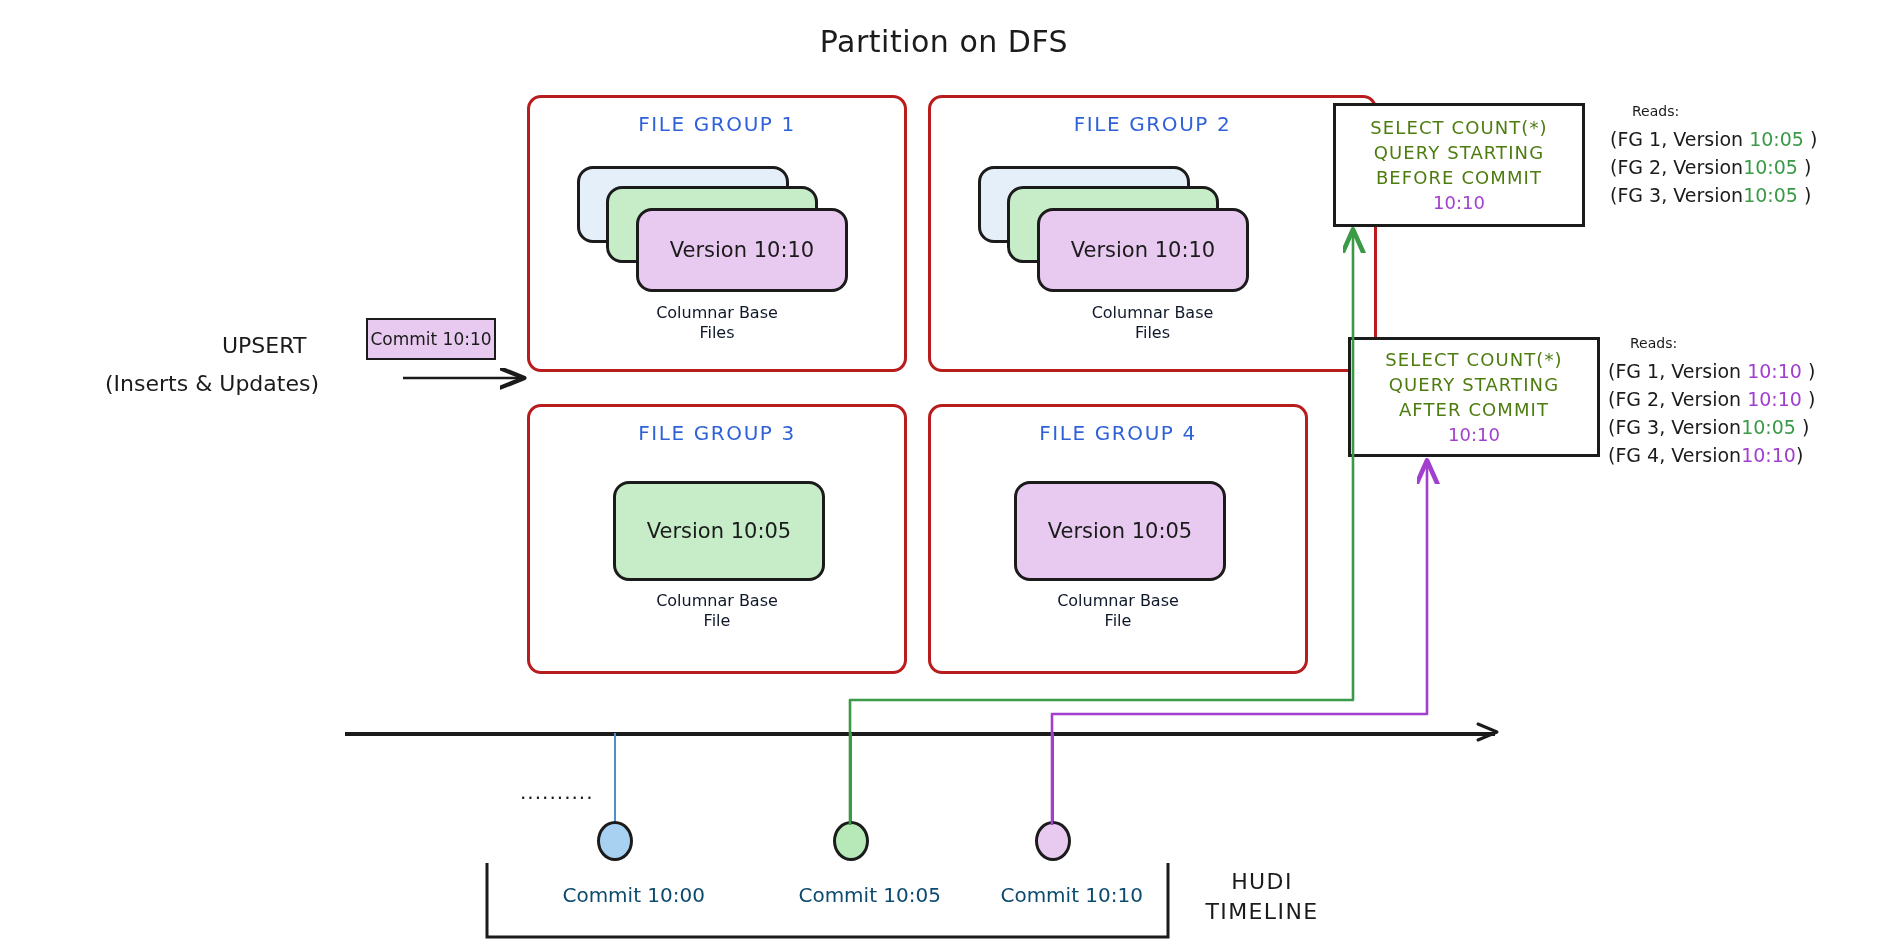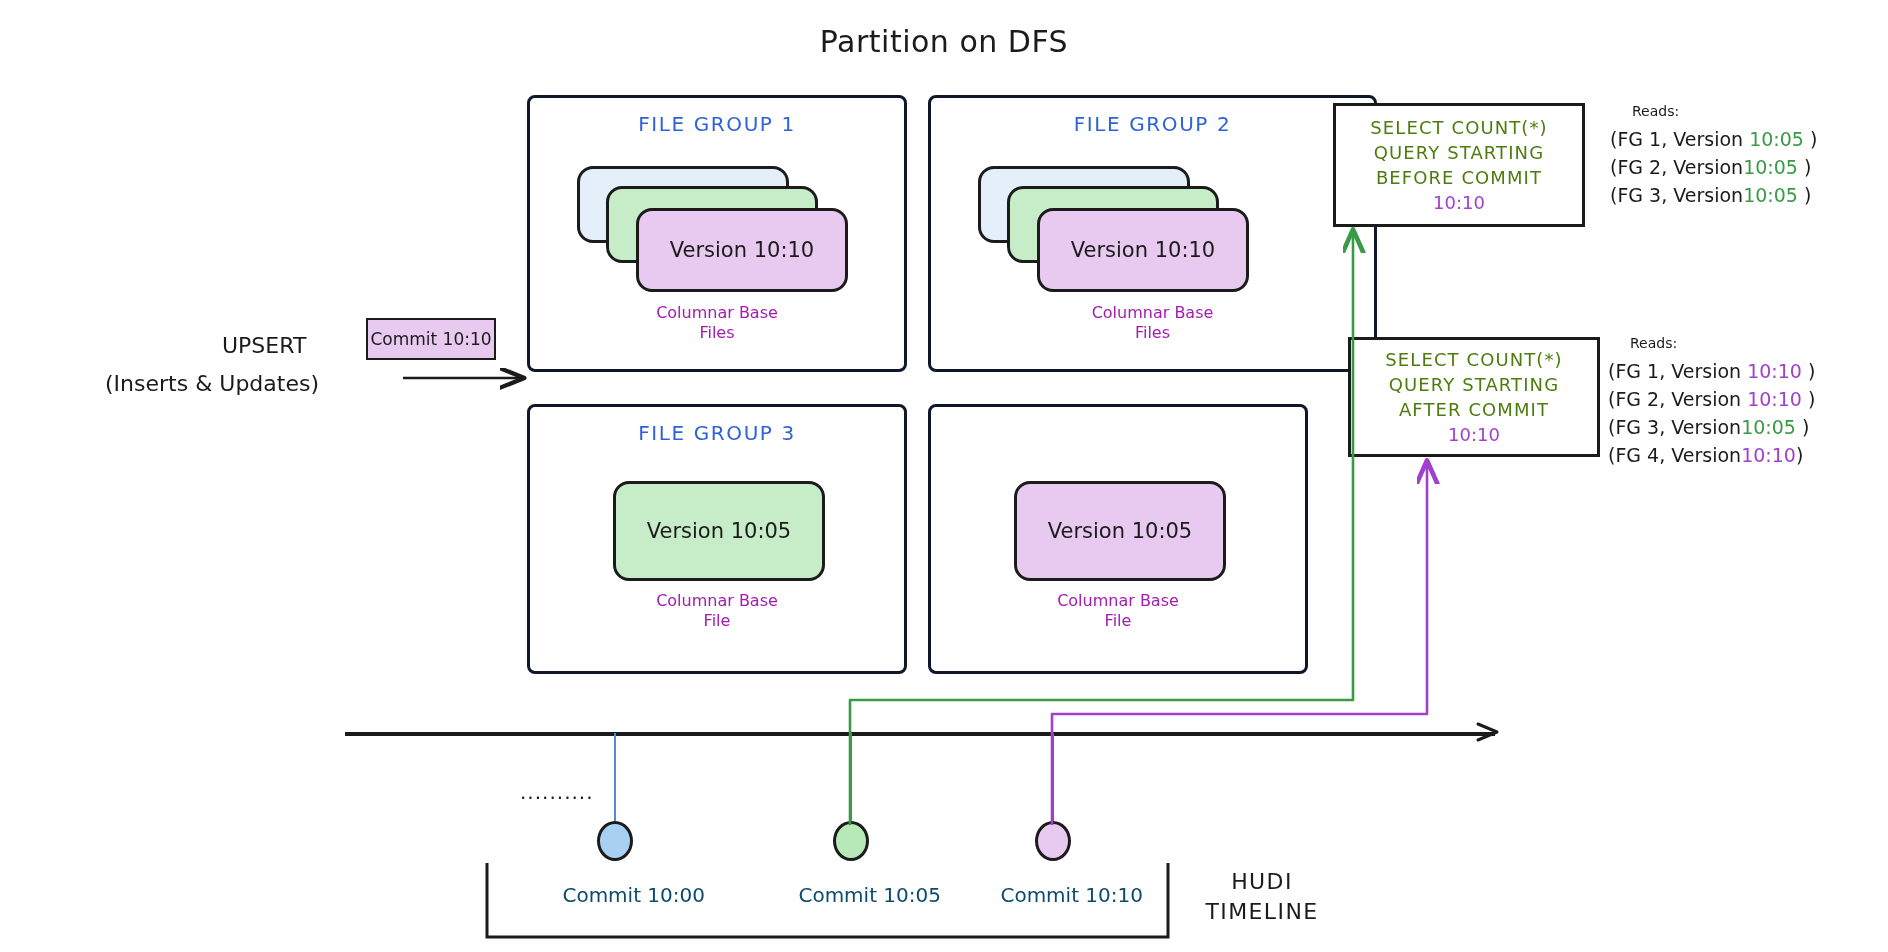--- a/index.html
+++ b/index.html
@@ -25,43 +25,43 @@
     width: 1888px;
     text-align: center;
     font-size: 30px;
     color: #1b1b1b;
     letter-spacing: 0.5px;
     font-family: "DejaVu Sans", sans-serif;
   }
 
   
   .fg-box {
-    border: 3px solid #0f172a;
-    border-radius: 8px;
+    border: 3px solid #b91c1c;
+    border-radius: 14px;
     background: #ffffff;
     box-sizing: border-box;
   }
   .fg-title {
     position: absolute;
     left: 0;
     top: 14px;
     width: 100%;
     text-align: center;
     font-size: 20px;
     letter-spacing: 1.6px;
     color: #2f62d8;
   }
   .fg-caption {
     position: absolute;
     left: 0;
     width: 100%;
     text-align: center;
     font-size: 16px;
     line-height: 20px;
-    color: #a21caf;
+    color: #0f172a;
   }
 
   
   .card {
     position: absolute;
     border: 3px solid #1b1b1b;
     border-radius: 16px;
     box-sizing: border-box;
     display: flex;
     align-items: center;
@@ -220,20 +220,21 @@
       <span>Version 10:05</span>
     </div>
 
     <div class="fg-caption" style="top:184px;">
       <div>Columnar Base</div>
       <div>File</div>
     </div>
   </div>
 
   <div class="abs fg-box" style="left:928px; top:404px; width:380px; height:270px;">
+    <div class="fg-title">FILE GROUP 4</div>
 
     <div class="card card-purple" style="left:83px; top:74px; width:212px; height:100px;">
       <span>Version 10:05</span>
     </div>
 
     <div class="fg-caption" style="top:184px;">
       <div>Columnar Base</div>
       <div>File</div>
     </div>
   </div>

